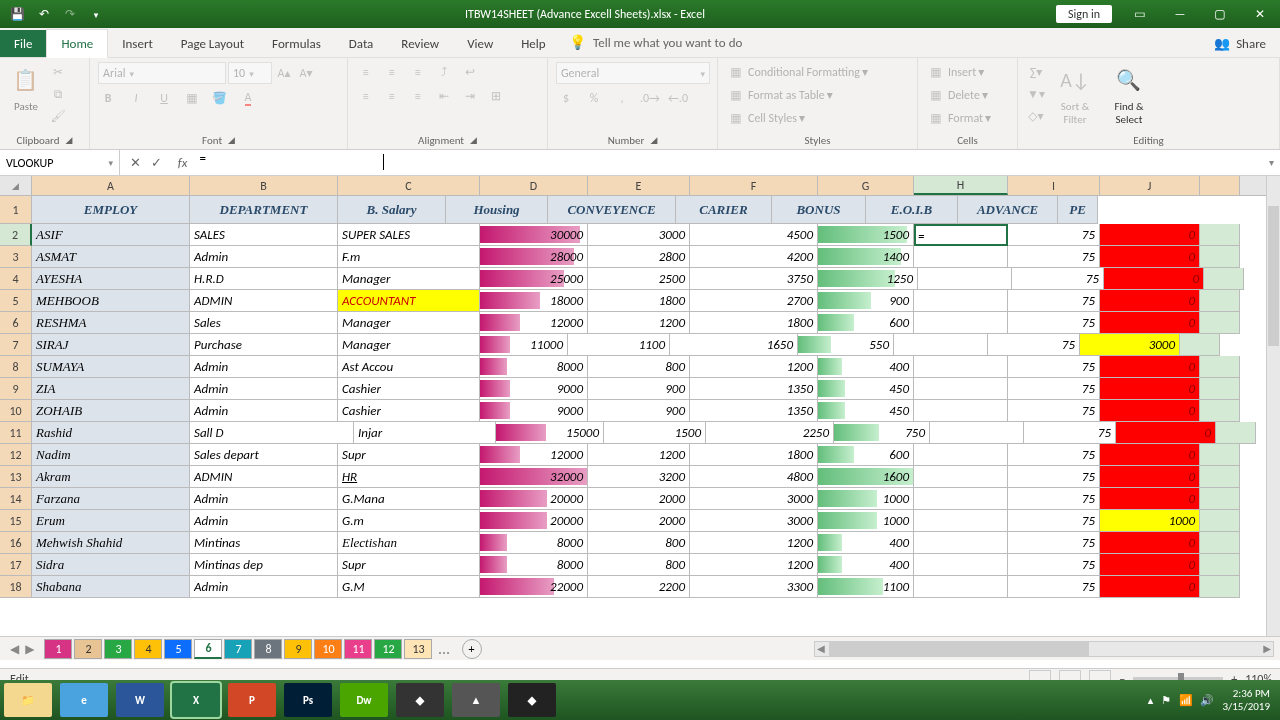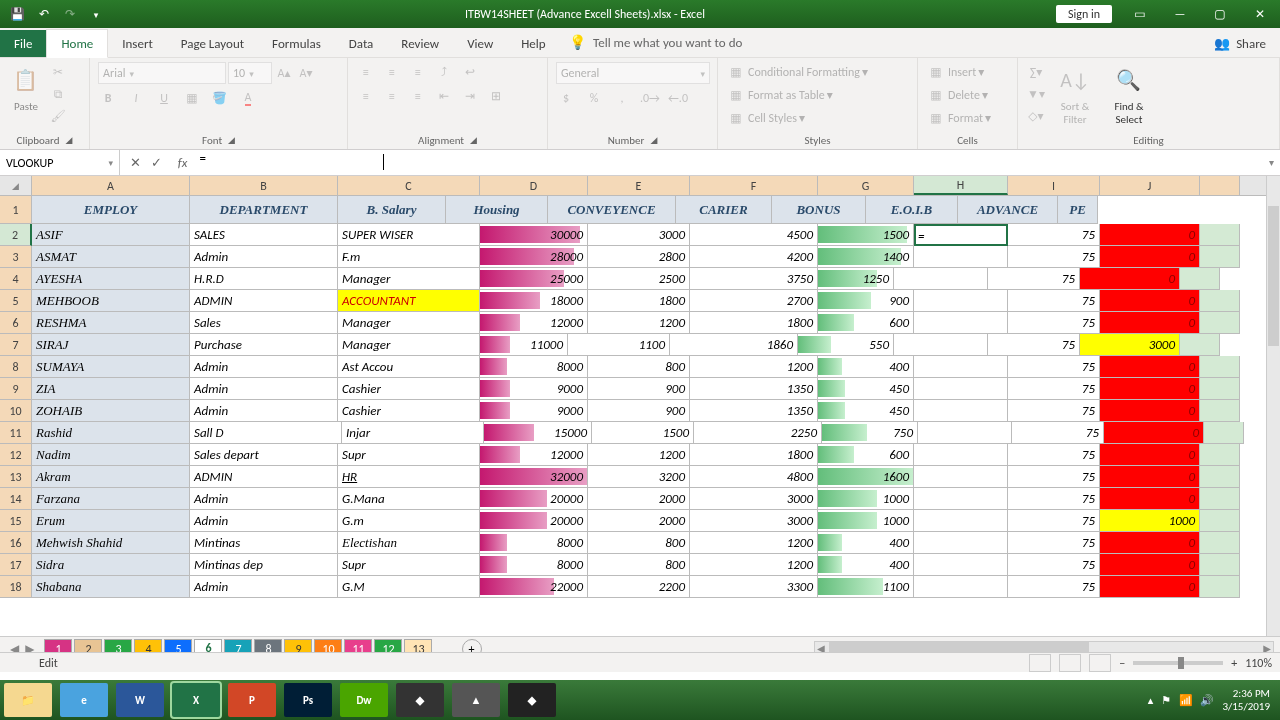--- a/index.html
+++ b/index.html
@@ -88,21 +88,21 @@
 .vscroll { position: absolute; top: 176px; right: 0; bottom: 54px; width: 14px; background: #e8e8e8; border-left: 1px solid #ccc; }
 .vscroll .thumb { position: absolute; top: 30px; height: 140px; left: 1px; right: 1px; background: #cdcdcd; }
 
 
 .taskbar { position: absolute; bottom: 0; left: 0; right: 0; height: 40px; background: linear-gradient(#3a7a3a, #1e5420); display: flex; align-items: center; z-index: 100; }
 .taskbar .tbicon { width: 48px; height: 34px; margin: 0 4px; display: flex; align-items: center; justify-content: center; border-radius: 2px; font-size: 11px; font-weight: bold; color: #fff; }
 .taskbar .tbright { margin-left: auto; display: flex; align-items: center; gap: 8px; padding: 0 10px; color: #fff; font-size: 11px; }
 .tbtime { text-align: right; line-height: 1.2; }
 
 
-.statusbar { bottom: 48px; height: 20px; padding-left: 29px; }
+.statusbar { bottom: 32px; height: 20px; }
 .sheettabs { bottom: 60px; height: 24px; }
 .gridwrap { bottom: 84px; }
 .vscroll { bottom: 84px; }
 </style>
 </head>
 <body>
 
 <div class="titlebar">
   <div class="qat">
     <span class="qicon">💾</span>
@@ -340,21 +340,21 @@
         <div class="cell hdrcell" style="width: 96px;">CARIER</div>
         <div class="cell hdrcell" style="width: 94px;">BONUS</div>
         <div class="cell hdrcell" style="width: 92px;">E.O.I.B</div>
         <div class="cell hdrcell" style="width: 100px; text-align: right;">ADVANCE</div>
         <div class="cell hdrcell" style="width: 40px;">PE</div>
       </div>
       <div class="datarow">
         <div class="rowhdr sel">2</div>
         <div class="cell colA-cell" style="width: 158px;">ASIF</div>
         <div class="cell" style="width: 148px;">SALES</div>
-        <div class="cell" style="width: 142px;">SUPER WISER</div>
+        <div class="cell" style="width: 142px;">SUPER SALES</div>
         <div class="cell num" style="width: 108px;">
           <div class="databar-mag" style="width: 93.75%;"></div>
           <span class="val">30000</span>
         </div>
         <div class="cell num" style="width: 102px;">3000</div>
         <div class="cell num" style="width: 128px;">4500</div>
         <div class="cell num" style="width: 96px;">
           <div class="databar-grn" style="width: 93.75%;"></div>
           <span class="val">1500</span>
         </div>
@@ -387,21 +387,21 @@
         <div class="rowhdr">4</div>
         <div class="cell colA-cell" style="width: 158px;">AYESHA</div>
         <div class="cell" style="width: 148px;">H.R.D</div>
         <div class="cell" style="width: 142px;">Manager</div>
         <div class="cell num" style="width: 108px;">
           <div class="databar-mag" style="width: 78.125%;"></div>
           <span class="val">25000</span>
         </div>
         <div class="cell num" style="width: 102px;">2500</div>
         <div class="cell num" style="width: 128px;">3750</div>
-        <div class="cell num" style="width: 76px;">
+        <div class="cell num" style="width: 100px;">
           <div class="databar-grn" style="width: 78.125%;"></div>
           <span class="val">1250</span>
         </div>
         <div class="cell num" style="width: 94px; justify-content: flex-start;"></div>
         <div class="cell num" style="width: 92px;">75</div>
         <div class="cell num red-fill" style="width: 100px;">0</div>
         <div class="cell" style="width: 40px; background: rgb(212, 234, 212);"></div>
       </div>
       <div class="datarow">
         <div class="rowhdr">5</div>
@@ -446,21 +446,21 @@
       <div class="datarow">
         <div class="rowhdr">7</div>
         <div class="cell colA-cell" style="width: 158px;">SIRAJ</div>
         <div class="cell" style="width: 148px;">Purchase</div>
         <div class="cell" style="width: 142px;">Manager</div>
         <div class="cell num" style="width: 88px;">
           <div class="databar-mag" style="width: 34.375%;"></div>
           <span class="val">11000</span>
         </div>
         <div class="cell num" style="width: 102px;">1100</div>
-        <div class="cell num" style="width: 128px;">1860</div>
+        <div class="cell num" style="width: 128px;">1650</div>
         <div class="cell num" style="width: 96px;">
           <div class="databar-grn" style="width: 34.375%;"></div>
           <span class="val">550</span>
         </div>
         <div class="cell num" style="width: 94px; justify-content: flex-start;"></div>
         <div class="cell num" style="width: 92px;">75</div>
         <div class="cell num yellow-fill" style="width: 100px;">3000</div>
         <div class="cell" style="width: 40px; background: rgb(212, 234, 212);"></div>
       </div>
       <div class="datarow">
@@ -519,21 +519,21 @@
           <span class="val">450</span>
         </div>
         <div class="cell num" style="width: 94px; justify-content: flex-start;"></div>
         <div class="cell num" style="width: 92px;">75</div>
         <div class="cell num red-fill" style="width: 100px;">0</div>
         <div class="cell" style="width: 40px; background: rgb(212, 234, 212);"></div>
       </div>
       <div class="datarow">
         <div class="rowhdr">11</div>
         <div class="cell colA-cell" style="width: 158px;">Rashid</div>
-        <div class="cell" style="width: 152px;">Sall D</div>
+        <div class="cell" style="width: 164px;">Sall D</div>
         <div class="cell" style="width: 142px;">Injar</div>
         <div class="cell num" style="width: 108px;">
           <div class="databar-mag" style="width: 46.875%;"></div>
           <span class="val">15000</span>
         </div>
         <div class="cell num" style="width: 102px;">1500</div>
         <div class="cell num" style="width: 128px;">2250</div>
         <div class="cell num" style="width: 96px;">
           <div class="databar-grn" style="width: 46.875%;"></div>
           <span class="val">750</span>

